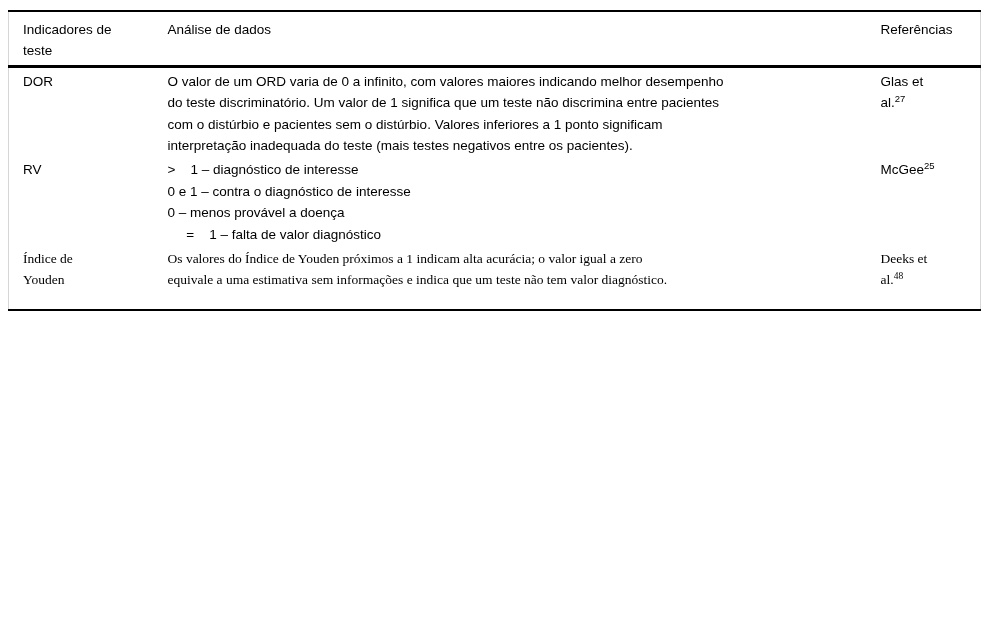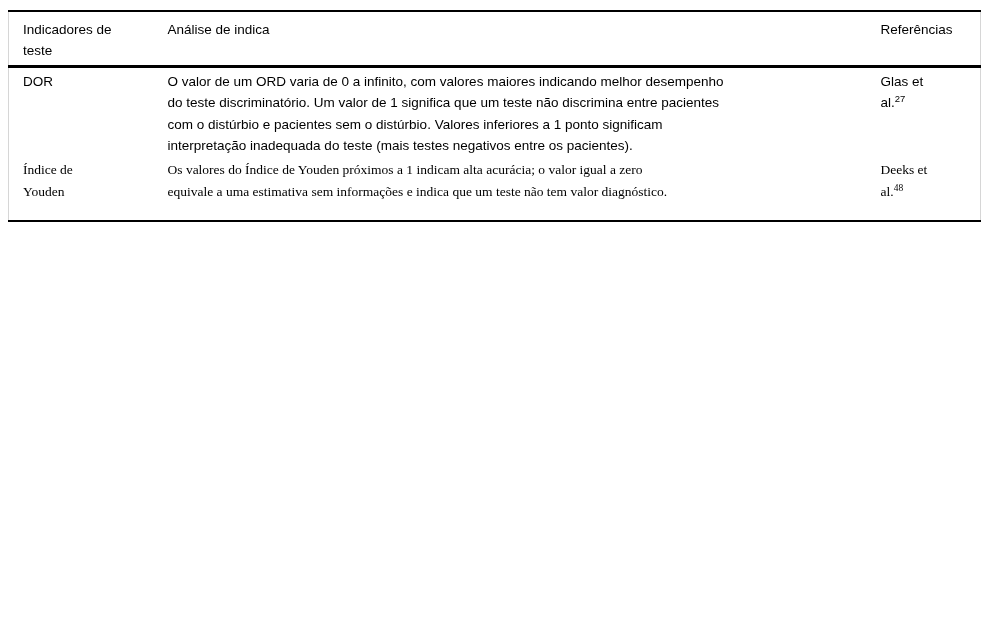--- a/index.html
+++ b/index.html
@@ -61,29 +61,34 @@
 <div class="page">
   <table class="indicators">
     <colgroup>
       <col style="width:159px">
       <col style="width:713px">
       <col style="width:100px">
     </colgroup>
     <thead>
       <tr>
         <th class="c1">Indicadores de<br>teste</th>
-        <th>Análise de indica</th>
+        <th>Análise de dados</th>
         <th class="c3">Referências</th>
       </tr>
     </thead>
     <tbody>
       <tr>
         <td class="c1">DOR</td>
         <td class="analysis">O valor de um ORD varia de 0 a infinito, com valores maiores indicando melhor desempenho<br>do teste discriminatório. Um valor de 1 significa que um teste não discrimina entre pacientes<br>com o distúrbio e pacientes sem o distúrbio. Valores inferiores a 1 ponto significam<br>interpretação inadequada do teste (mais testes negativos entre os pacientes).</td>
         <td class="c3"><span>Glas et<br>al.</span><sup class="refsup">27</sup></td>
+      </tr>
+      <tr>
+        <td class="c1">RV</td>
+        <td class="analysis">&gt;    1 – diagnóstico de interesse<br>0 e 1 – contra o diagnóstico de interesse<br>0 – menos provável a doença<br>     =    1 – falta de valor diagnóstico</td>
+        <td class="c3"><span>McGee</span><sup class="refsup">25</sup></td>
       </tr>
       <tr class="last-row">
         <td class="c1">Índice de<br>Youden</td>
         <td class="analysis">Os valores do Índice de Youden próximos a 1 indicam alta acurácia; o valor igual a zero<br>equivale a uma estimativa sem informações e indica que um teste não tem valor diagnóstico.</td>
         <td class="c3"><span>Deeks et<br>al.</span><sup class="refsup">48</sup></td>
       </tr>
     </tbody>
   </table>
 </div>
 

